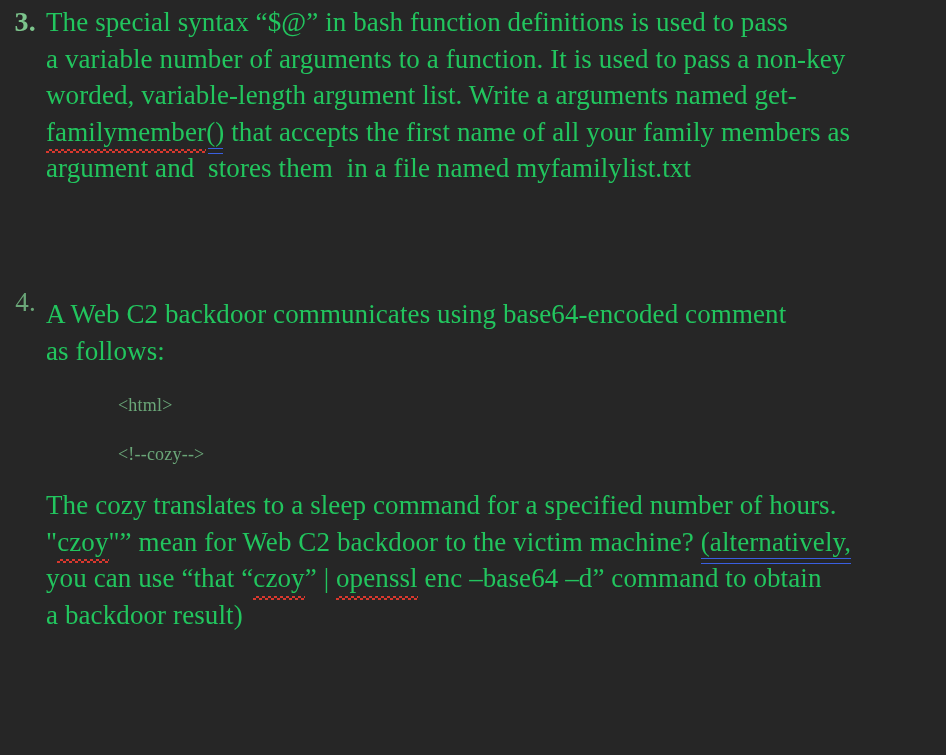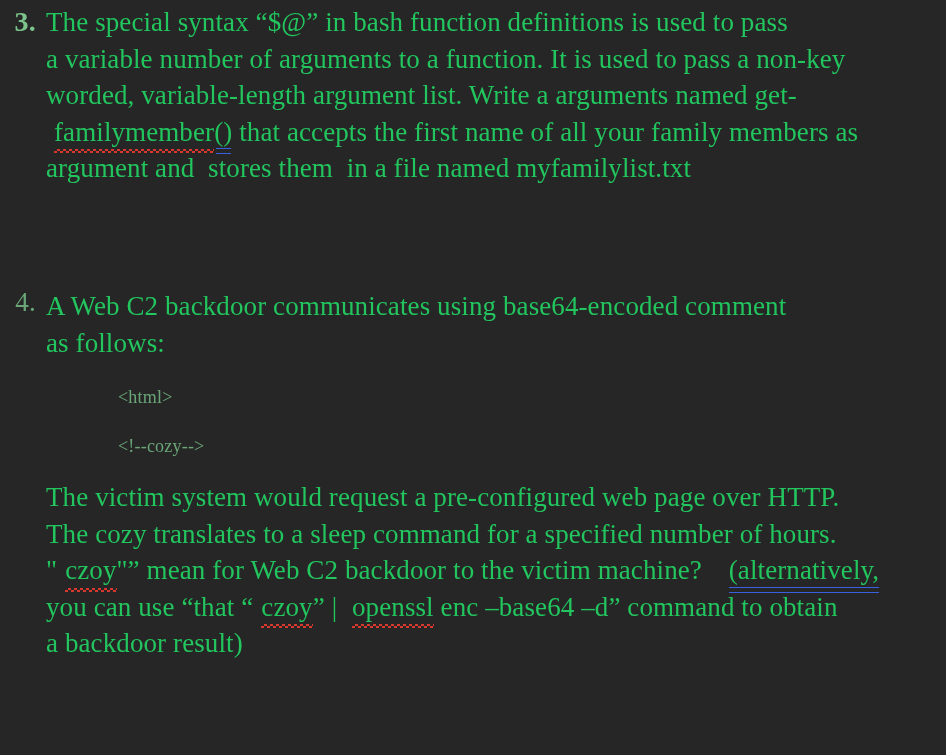--- a/index.html
+++ b/index.html
@@ -63,41 +63,39 @@
     color: #6aa678;
     white-space: pre;
     padding-left: 72px;
     letter-spacing: 0.2px;
   }
 
   
   .spell {
     position: relative;
     display: inline-block;
-    margin-left: 8px;
   }
   .spell::after {
     content: "";
     position: absolute;
     left: 0;
     right: 0;
     bottom: -3px;
     height: 4px;
     background-image:
       radial-gradient(circle at 1.5px 3.2px, #d8382e 1.3px, rgba(0,0,0,0) 1.6px),
       radial-gradient(circle at 4.5px 0.8px, #d8382e 1.3px, rgba(0,0,0,0) 1.6px);
     background-size: 6px 4px;
     background-repeat: repeat-x;
     pointer-events: none;
   }
 
   .gram {
     position: relative;
     display: inline-block;
-    margin-left: 20px;
   }
   .gram::after {
     content: "";
     position: absolute;
     left: 0;
     right: 0;
     bottom: -4px;
     height: 4px;
     border-top: 1.5px solid #3a5fe0;
     border-bottom: 1.5px solid #3a5fe0;
@@ -132,32 +130,31 @@
       <div class="ln">a variable number of arguments to a function. It is used to pass a non-key</div>
       <div class="ln">worded, variable-length argument list. Write a arguments named get-</div>
       <div class="ln"><span class="spell">familymember</span><span class="gram-sm">()</span><span> that accepts the first name of all your family members as</span></div>
       <div class="ln">argument and  stores them  in a file named myfamilylist.txt</div>
     </div>
   </div>
 
   <div class="qitem" style="top:284px;">
     <div class="marker" style="left:6px; top:0px; width:30px;">4.</div>
 
-    <div class="body-col" style="top:4px;">
+    <div class="body-col" style="top:12px;">
       <div class="ln">A Web C2 backdoor communicates using base64-encoded comment</div>
       <div class="ln">as follows:</div>
 
       <div style="height:12px;"></div>
 
       <div class="code-ln">&lt;html&gt;</div>
       <div class="code-ln">&lt;!--cozy--&gt;</div>
 
       <div style="height:9px;"></div>
 
-      <div class="ln">The victim system would request a pre-configured web page over HTTP.</div>
       <div class="ln">The cozy translates to a sleep command for a specified number of hours.</div>
 
 
       <div class="ln"><span>"</span><span class="spell">czoy</span><span>"” mean for Web C2 backdoor to the victim machine? </span><span class="gram">(alternatively,</span></div>
 
       <div class="ln"><span>you can use “that “</span><span class="spell">czoy</span><span>” | </span><span class="spell">openssl</span><span> enc –base64 –d” command to obtain</span></div>
 
       <div class="ln">a backdoor result)</div>
     </div>
   </div>

